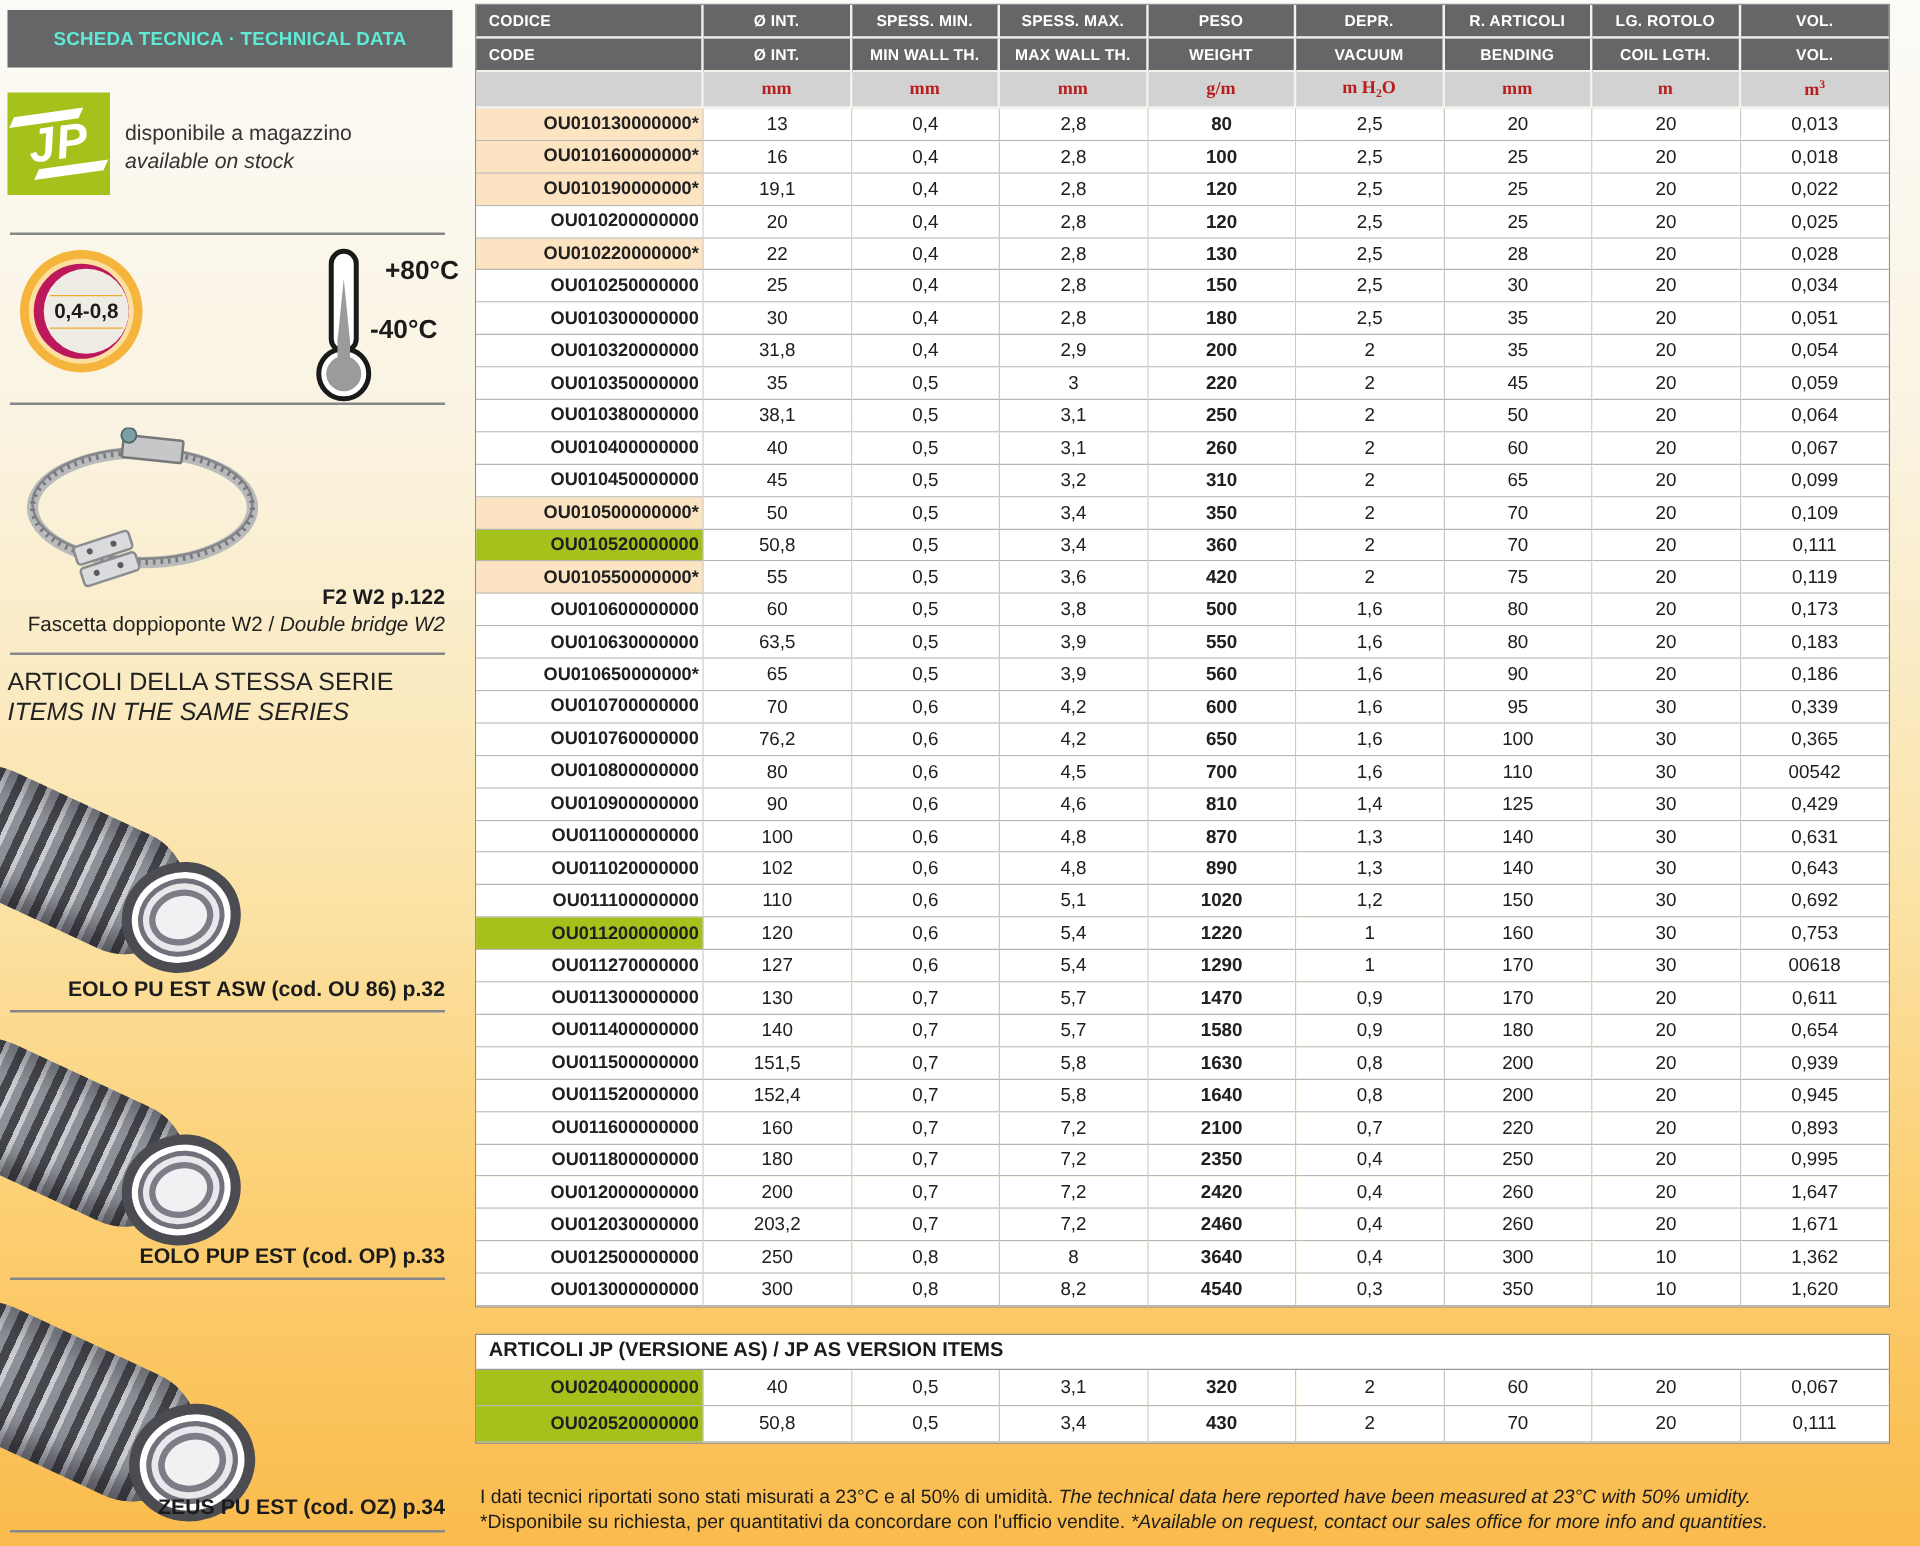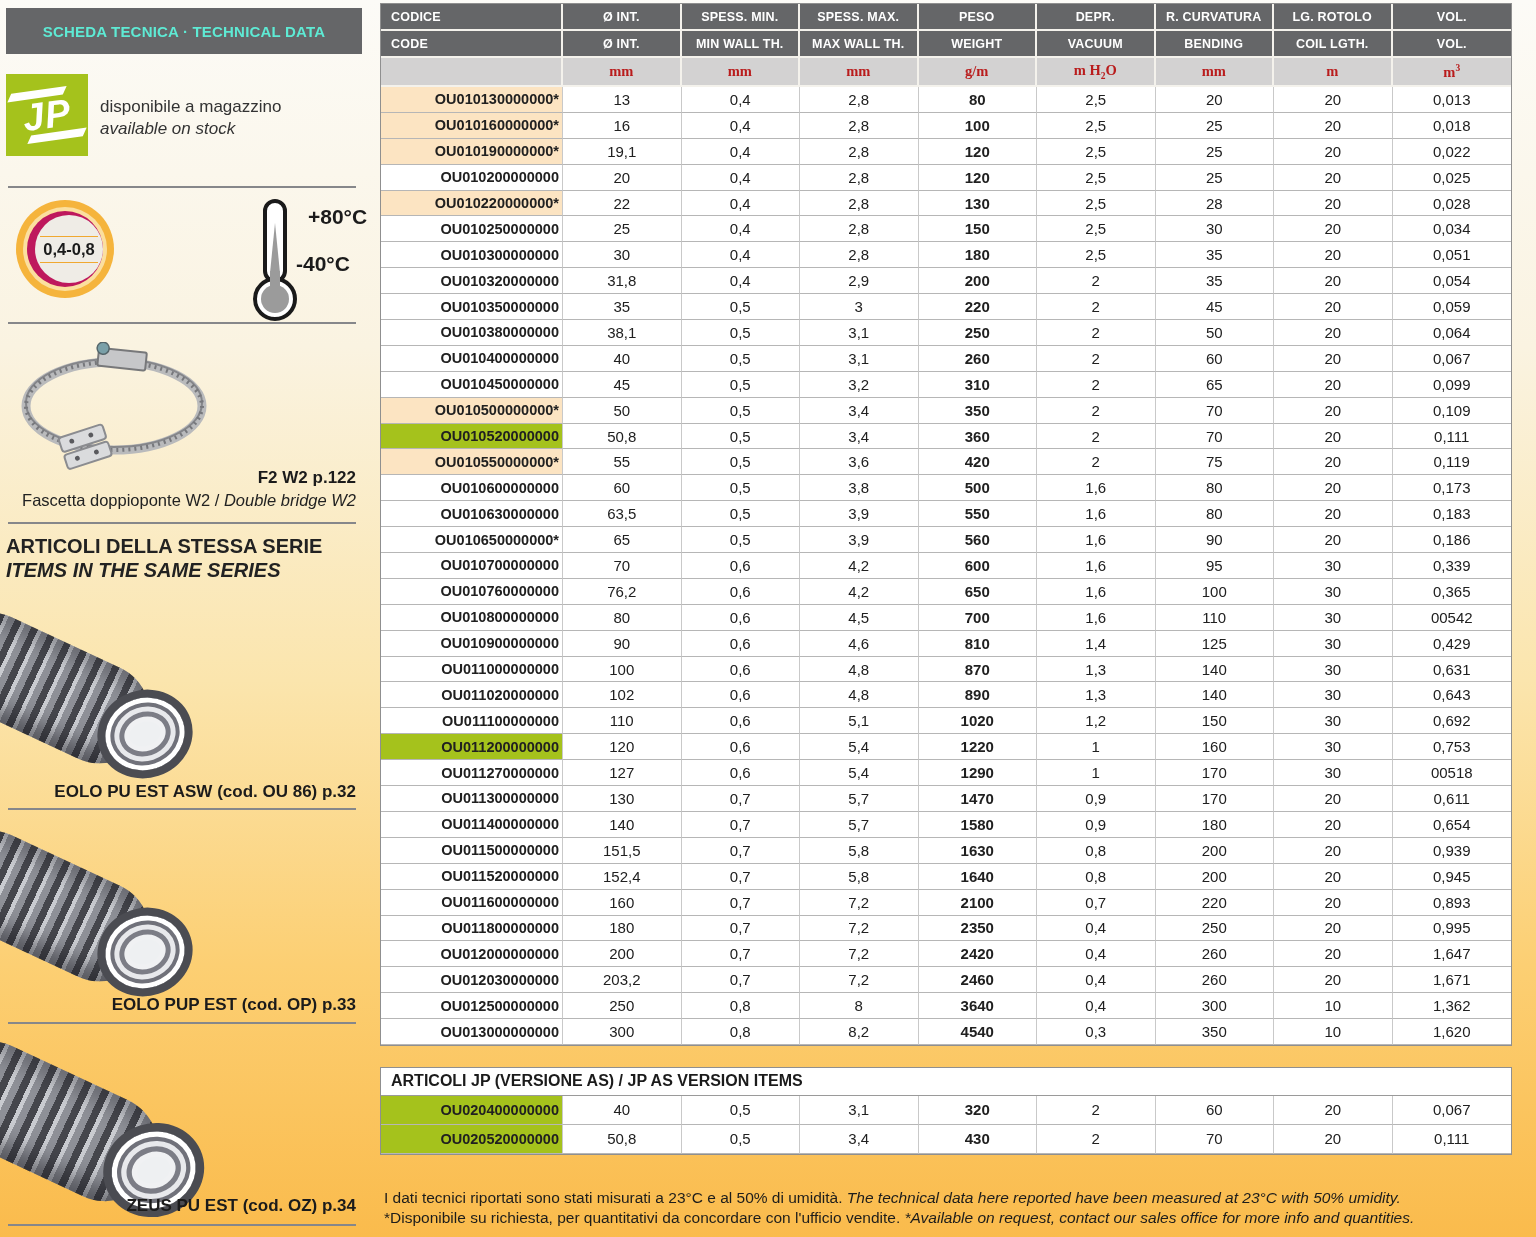--- a/index.html
+++ b/index.html
@@ -40,21 +40,21 @@
 
   .thermo { left:252px; top:197px; }
   .temp-max { left:308px; top:205px; font-size:21px; font-weight:700; color:#1b1b1b; }
   .temp-min { left:296px; top:252px; font-size:21px; font-weight:700; color:#1b1b1b; }
 
   .clamp { left:14px; top:342px; }
   .clamp-ref { left:0; top:468px; width:356px; text-align:right; font-weight:700; font-size:17px; color:#1b1b1b; }
   .clamp-caption { left:0; top:491px; width:356px; text-align:right; font-size:16.5px; color:#222; }
   .clamp-caption .en { font-style:italic; }
 
-  .series-title { left:6px; top:534px; font-size:20px; font-weight:700; color:#222; line-height:24px; }
+  .series-title { left:6px; top:534px; font-size:20px; font-weight:400; color:#222; line-height:24px; }
   .series-title .en { font-style:italic; }
 
   .hose { position:absolute; left:0; width:250px; height:205px; }
   .hose .tube { position:absolute; left:-65px; top:38px; width:220px; height:100px; border-radius:50px;
     transform:rotate(25deg);
     background:repeating-linear-gradient(90deg,#45464c 0 7px,#c9cbd0 7px 11px,#8e9097 11px 18px);
     box-shadow:inset 0 -14px 18px rgba(25,25,30,.45), inset 0 14px 16px rgba(35,35,42,.3); }
   .hose .mouth { position:absolute; left:97px; top:90px; width:96px; height:88px; border-radius:50%;
     transform:rotate(-18deg); background:#eef0f2; border:8px solid #4b4c52;
     box-shadow:inset 0 0 0 5px #ffffff, inset 0 0 0 9px #70717a, inset 0 0 0 14px #e8e9ec, inset 0 0 0 19px #7c7d86, inset 0 0 0 24px #f0f1f3; }
@@ -201,21 +201,21 @@
           <col>
         </colgroup>
         <tbody>
           <tr>
             <th class="first">CODICE</th>
             <th class="">Ø INT.</th>
             <th class="">SPESS. MIN.</th>
             <th class="">SPESS. MAX.</th>
             <th class="">PESO</th>
             <th class="">DEPR.</th>
-            <th class="">R. CURVATURA</th>
+            <th class="">R. ARTICOLI</th>
             <th class="">LG. ROTOLO</th>
             <th class="">VOL.</th>
           </tr>
           <tr>
             <th class="first">CODE</th>
             <th class="">Ø INT.</th>
             <th class="">MIN WALL TH.</th>
             <th class="">MAX WALL TH.</th>
             <th class="">WEIGHT</th>
             <th class="">VACUUM</th>
@@ -522,21 +522,21 @@
           </tr>
           <tr>
             <td class="code ">OU011270000000</td>
             <td class="val">127</td>
             <td class="val">0,6</td>
             <td class="val">5,4</td>
             <td class="val peso">1290</td>
             <td class="val">1</td>
             <td class="val">170</td>
             <td class="val">30</td>
-            <td class="val">00518</td>
+            <td class="val">00618</td>
           </tr>
           <tr>
             <td class="code ">OU011300000000</td>
             <td class="val">130</td>
             <td class="val">0,7</td>
             <td class="val">5,7</td>
             <td class="val peso">1470</td>
             <td class="val">0,9</td>
             <td class="val">170</td>
             <td class="val">20</td>

